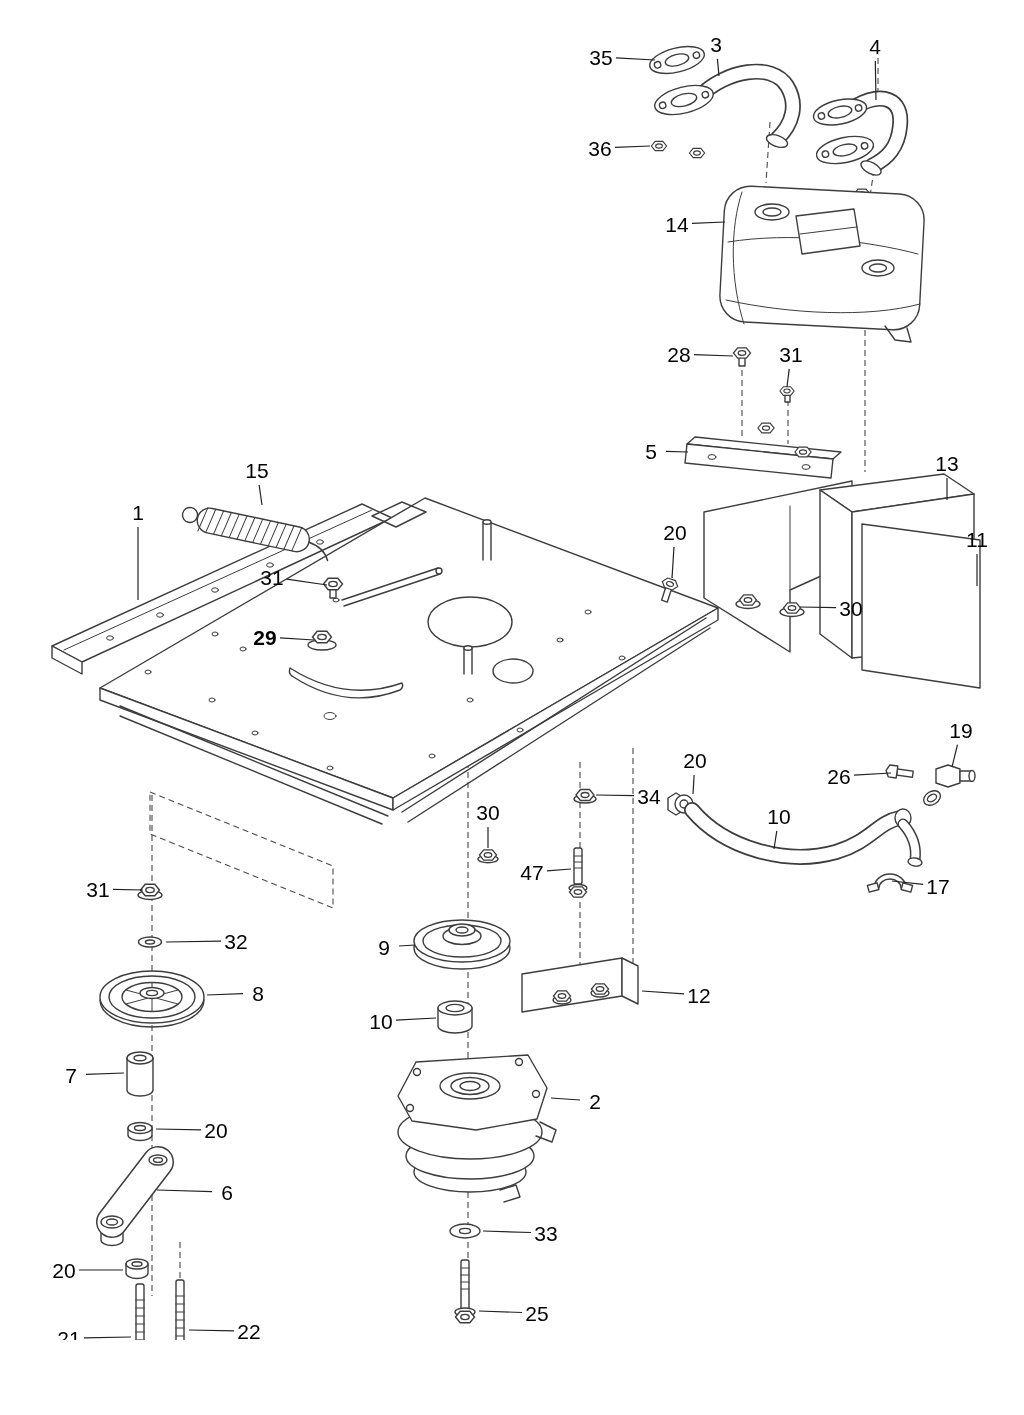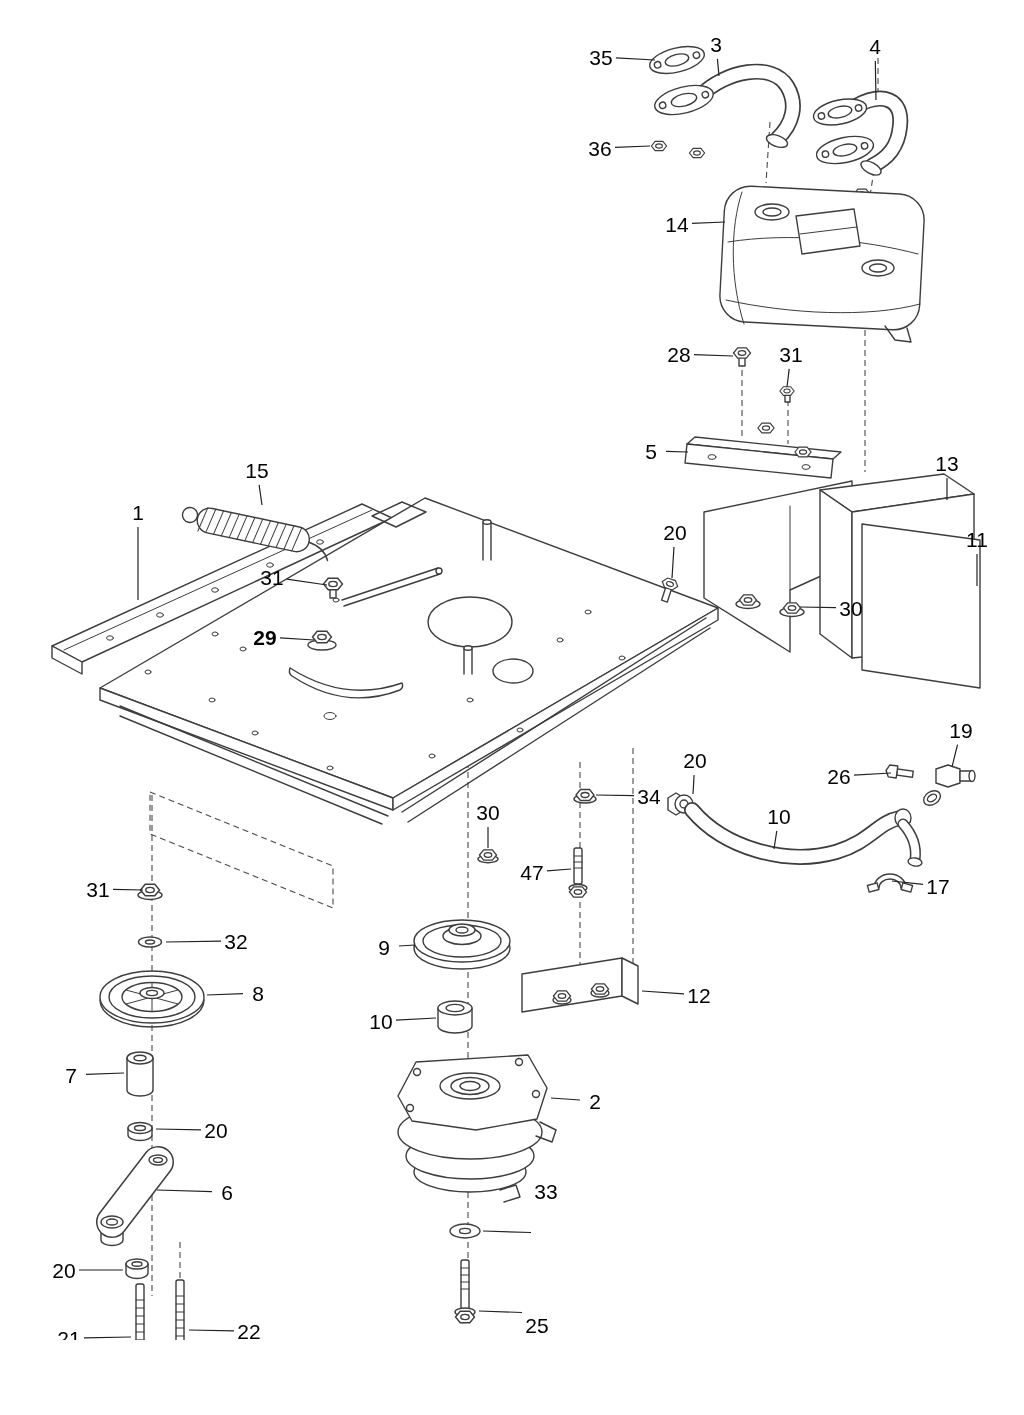--- a/index.html
+++ b/index.html
@@ -433,19 +433,19 @@
       <div class="callout" style="left: 98px; top: 889px;">31</div>
       <div class="callout" style="left: 236px; top: 941px;">32</div>
       <div class="callout" style="left: 384px; top: 947px;">9</div>
       <div class="callout" style="left: 258px; top: 993px;">8</div>
       <div class="callout" style="left: 699px; top: 995px;">12</div>
       <div class="callout" style="left: 381px; top: 1021px;">10</div>
       <div class="callout" style="left: 71px; top: 1075px;">7</div>
       <div class="callout" style="left: 595px; top: 1101px;">2</div>
       <div class="callout" style="left: 216px; top: 1130px;">20</div>
       <div class="callout" style="left: 227px; top: 1192px;">6</div>
-      <div class="callout" style="left: 546px; top: 1191px;">33</div>
+      <div class="callout" style="left: 546px; top: 1233px;">33</div>
       <div class="callout" style="left: 64px; top: 1270px;">20</div>
-      <div class="callout" style="left: 537px; top: 1313px; margin-top: 12px;">25</div>
+      <div class="callout" style="left: 537px; top: 1313px;">25</div>
       <div class="callout" style="left: 69px; top: 1338px;">21</div>
       <div class="callout" style="left: 249px; top: 1331px;">22</div>
     </div>
 </div>
 
 </body></html>

